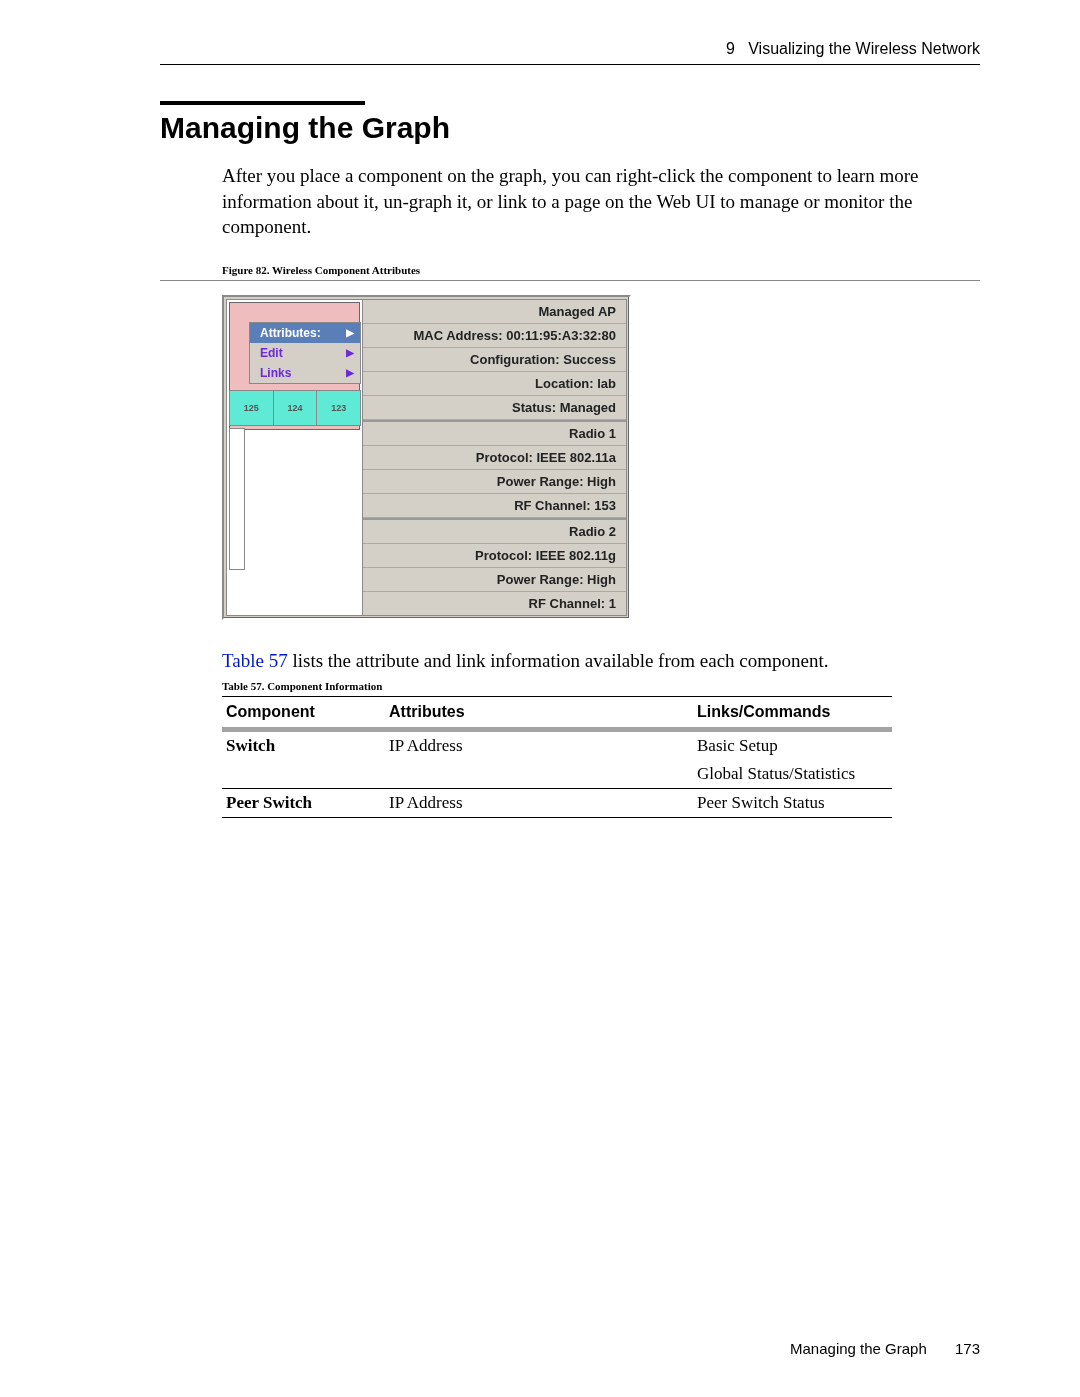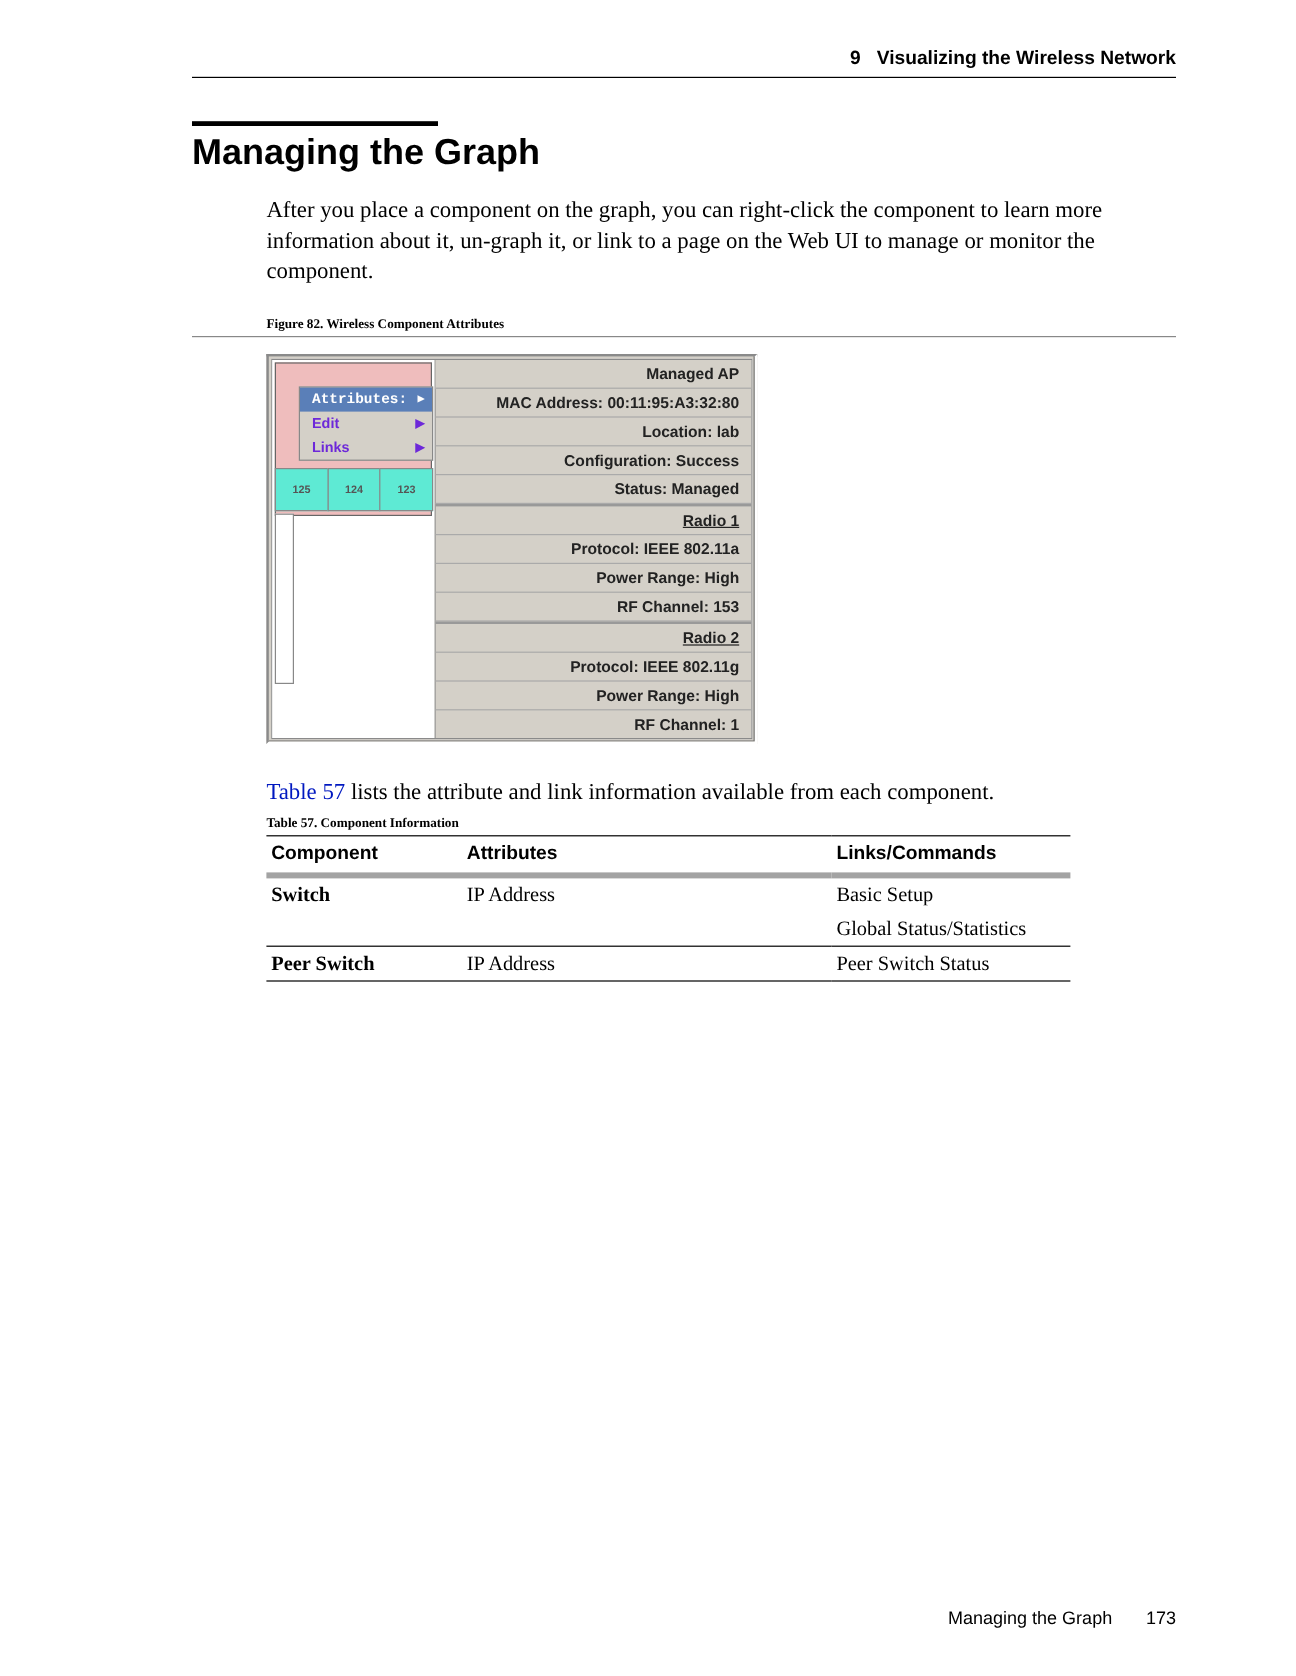--- a/index.html
+++ b/index.html
@@ -13,21 +13,21 @@
   .page {
     position: relative;
     width: 1080px;
     height: 1397px;
     box-sizing: border-box;
     padding: 40px 100px 40px 160px;
   }
   .chapter-header {
     text-align: right;
     font-family: Arial, Helvetica, sans-serif;
-    font-weight: bold;
+    font-weight: normal;
     font-size: 16px;
     margin-bottom: 6px;
   }
   .chapter-rule {
     border: none;
     border-top: 1px solid #000;
     margin: 0 0 36px 0;
   }
   .section-rule {
     width: 205px;
@@ -126,21 +126,20 @@
     align-items: center;
     padding: 3px 6px 3px 10px;
     font-size: 12px;
     font-weight: bold;
     color: #6d28d9;
     white-space: nowrap;
   }
   .menu-item.selected {
     background: #5a7fb8;
     color: #fff;
-    font-family: Liberation Mono, monospace;
   }
   .menu-arrow {
     font-size: 10px;
     margin-left: 6px;
   }
   .fig-right {
     flex: 1;
     background: #d4d0c8;
     border-left: 1px solid #8a8a8a;
   }
@@ -150,21 +149,20 @@
     font-size: 13px;
     font-weight: bold;
     color: #222;
     text-align: right;
   }
   .fig-right .group-top {
     background: #d4d0c8;
   }
   .fig-right .group-sep {
     border-top: 2px solid #999;
-    text-decoration: underline;
   }
   .ref-link {
     color: #0018c0;
   }
   table.component-table {
     margin-left: 62px;
     width: 670px;
     border-collapse: collapse;
     font-size: 17px;
   }
@@ -238,22 +236,22 @@
           </div>
           <div class="menu-item">
             <span>Links</span>
             <span class="menu-arrow">▶</span>
           </div>
         </div>
       </div>
       <div class="fig-right">
         <div class="fig-row group-top">Managed AP</div>
         <div class="fig-row">MAC Address: 00:11:95:A3:32:80</div>
+        <div class="fig-row">Configuration: Success</div>
         <div class="fig-row">Location: lab</div>
-        <div class="fig-row">Configuration: Success</div>
         <div class="fig-row">Status: Managed</div>
 
         <div class="fig-row group-sep">Radio 1</div>
         <div class="fig-row">Protocol: IEEE 802.11a</div>
         <div class="fig-row">Power Range: High</div>
         <div class="fig-row">RF Channel: 153</div>
 
         <div class="fig-row group-sep">Radio 2</div>
         <div class="fig-row">Protocol: IEEE 802.11g</div>
         <div class="fig-row">Power Range: High</div>

